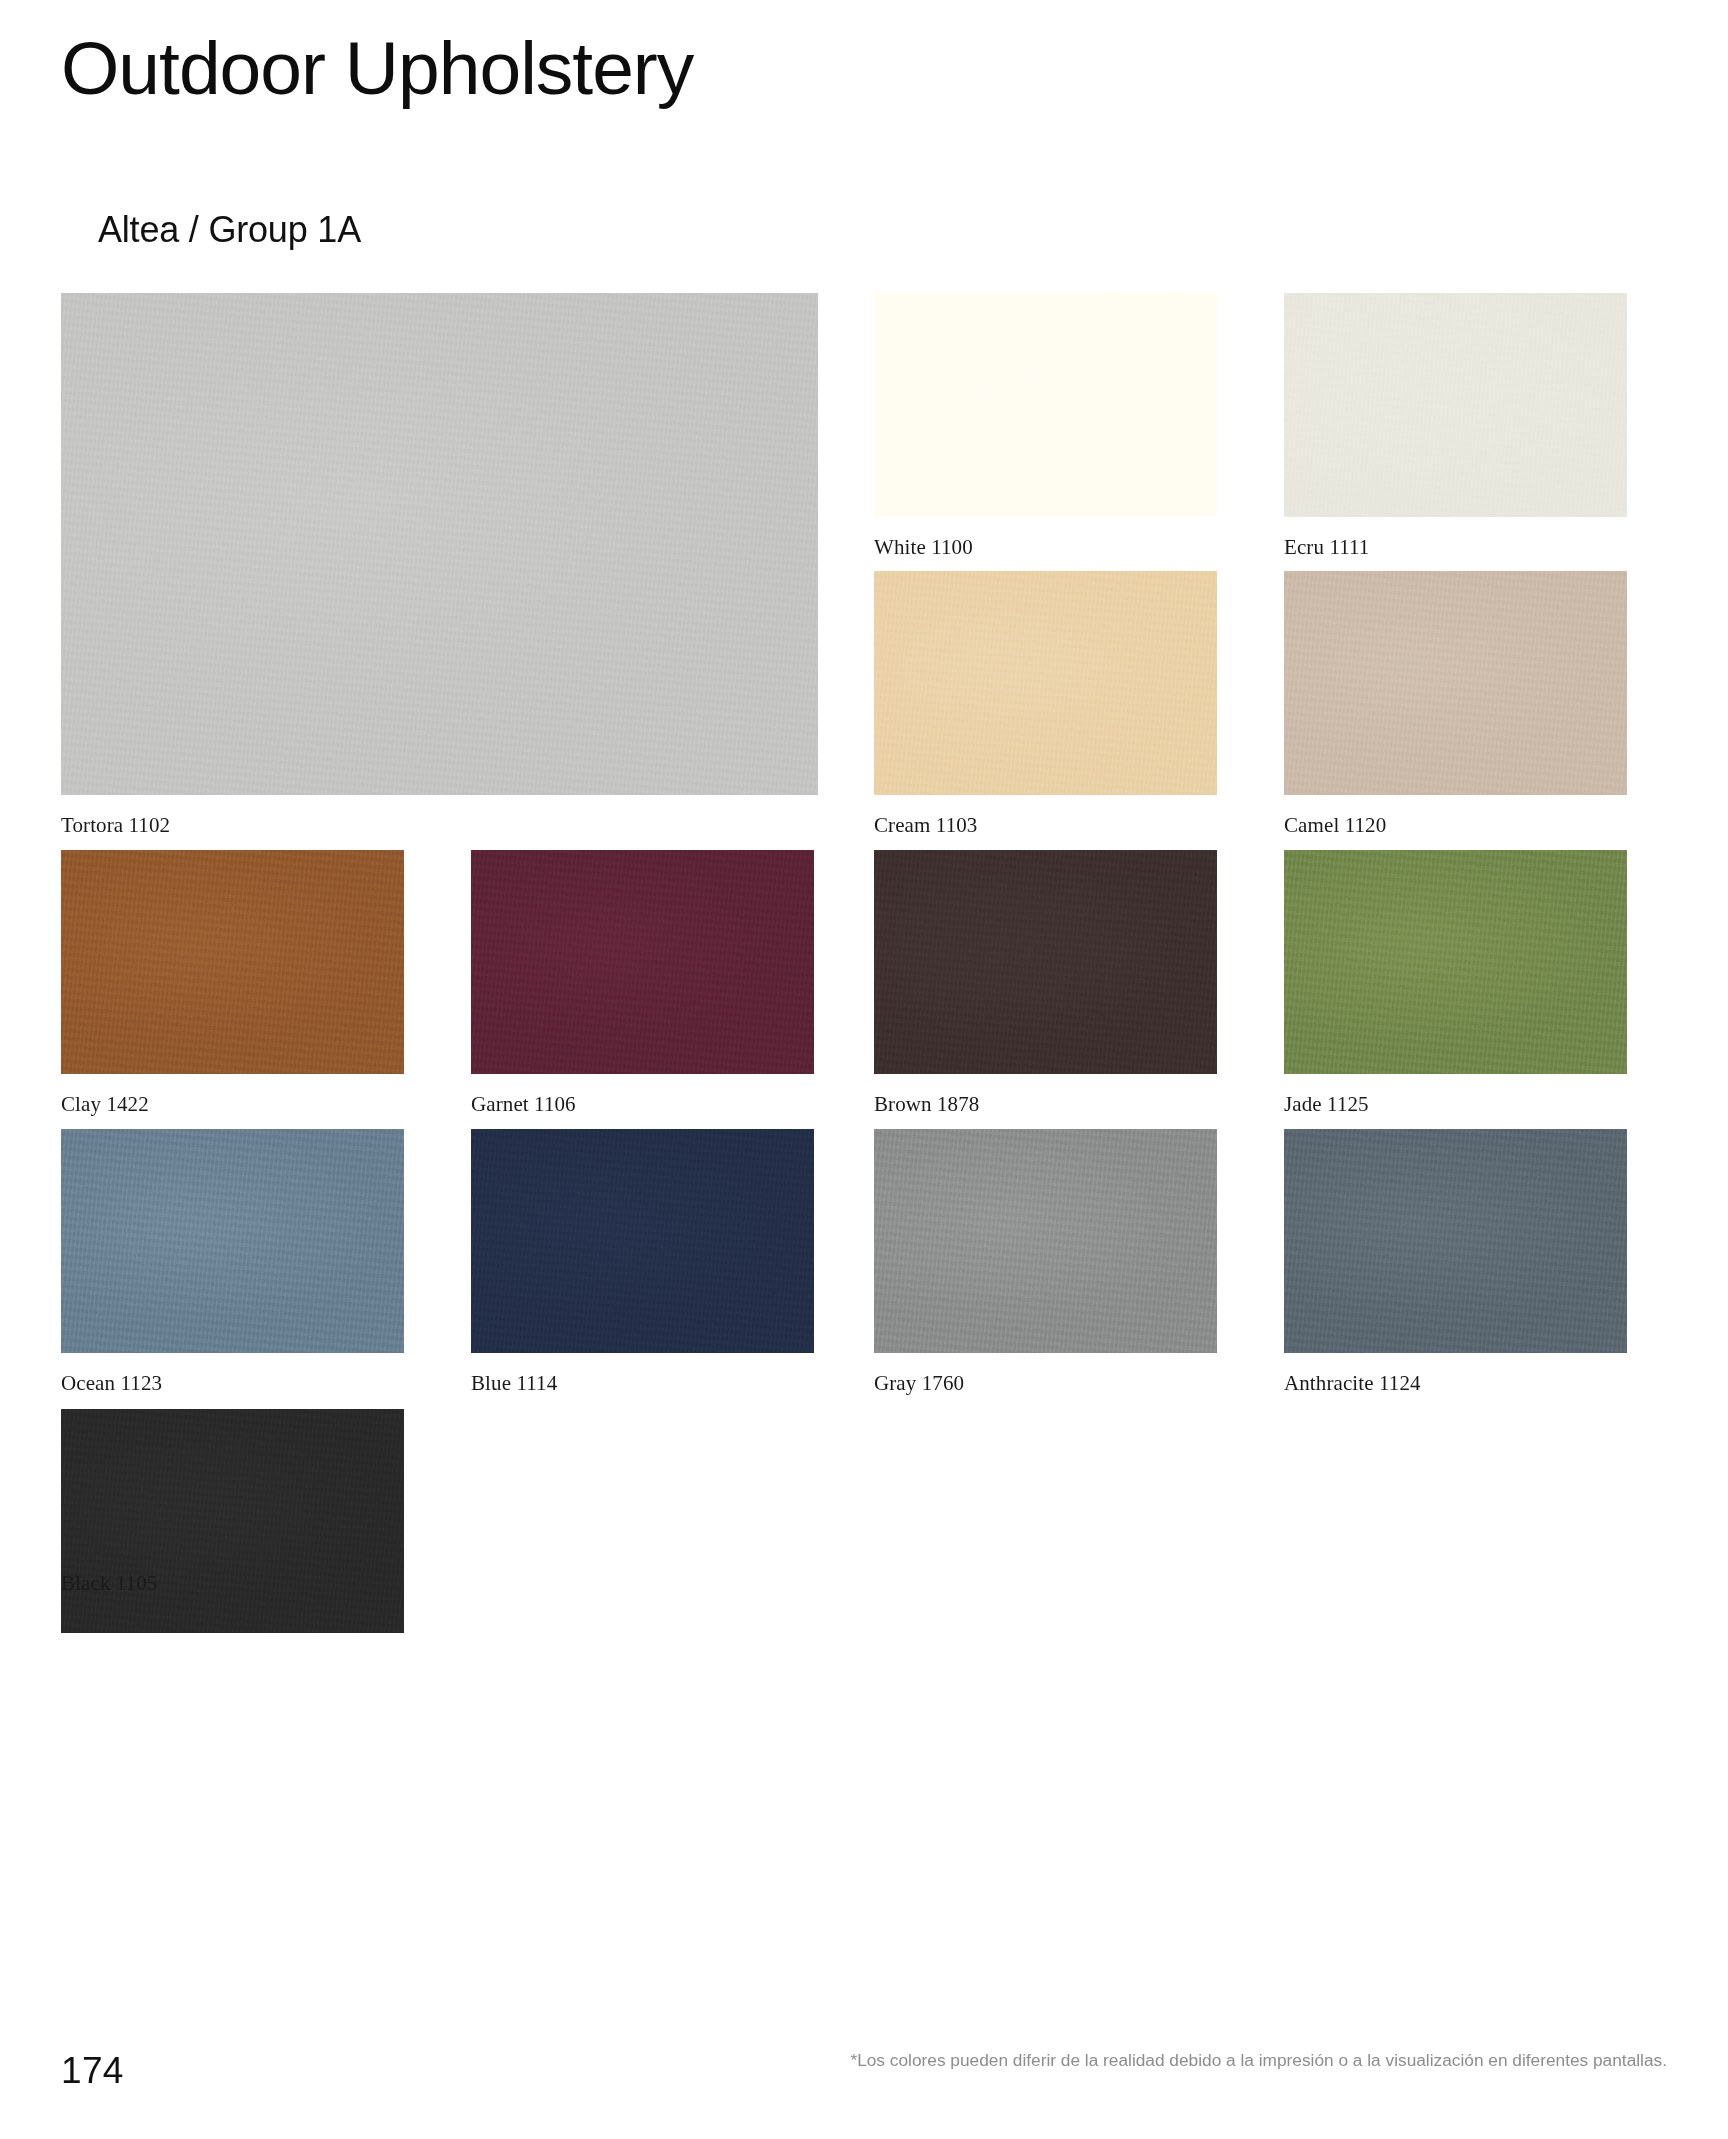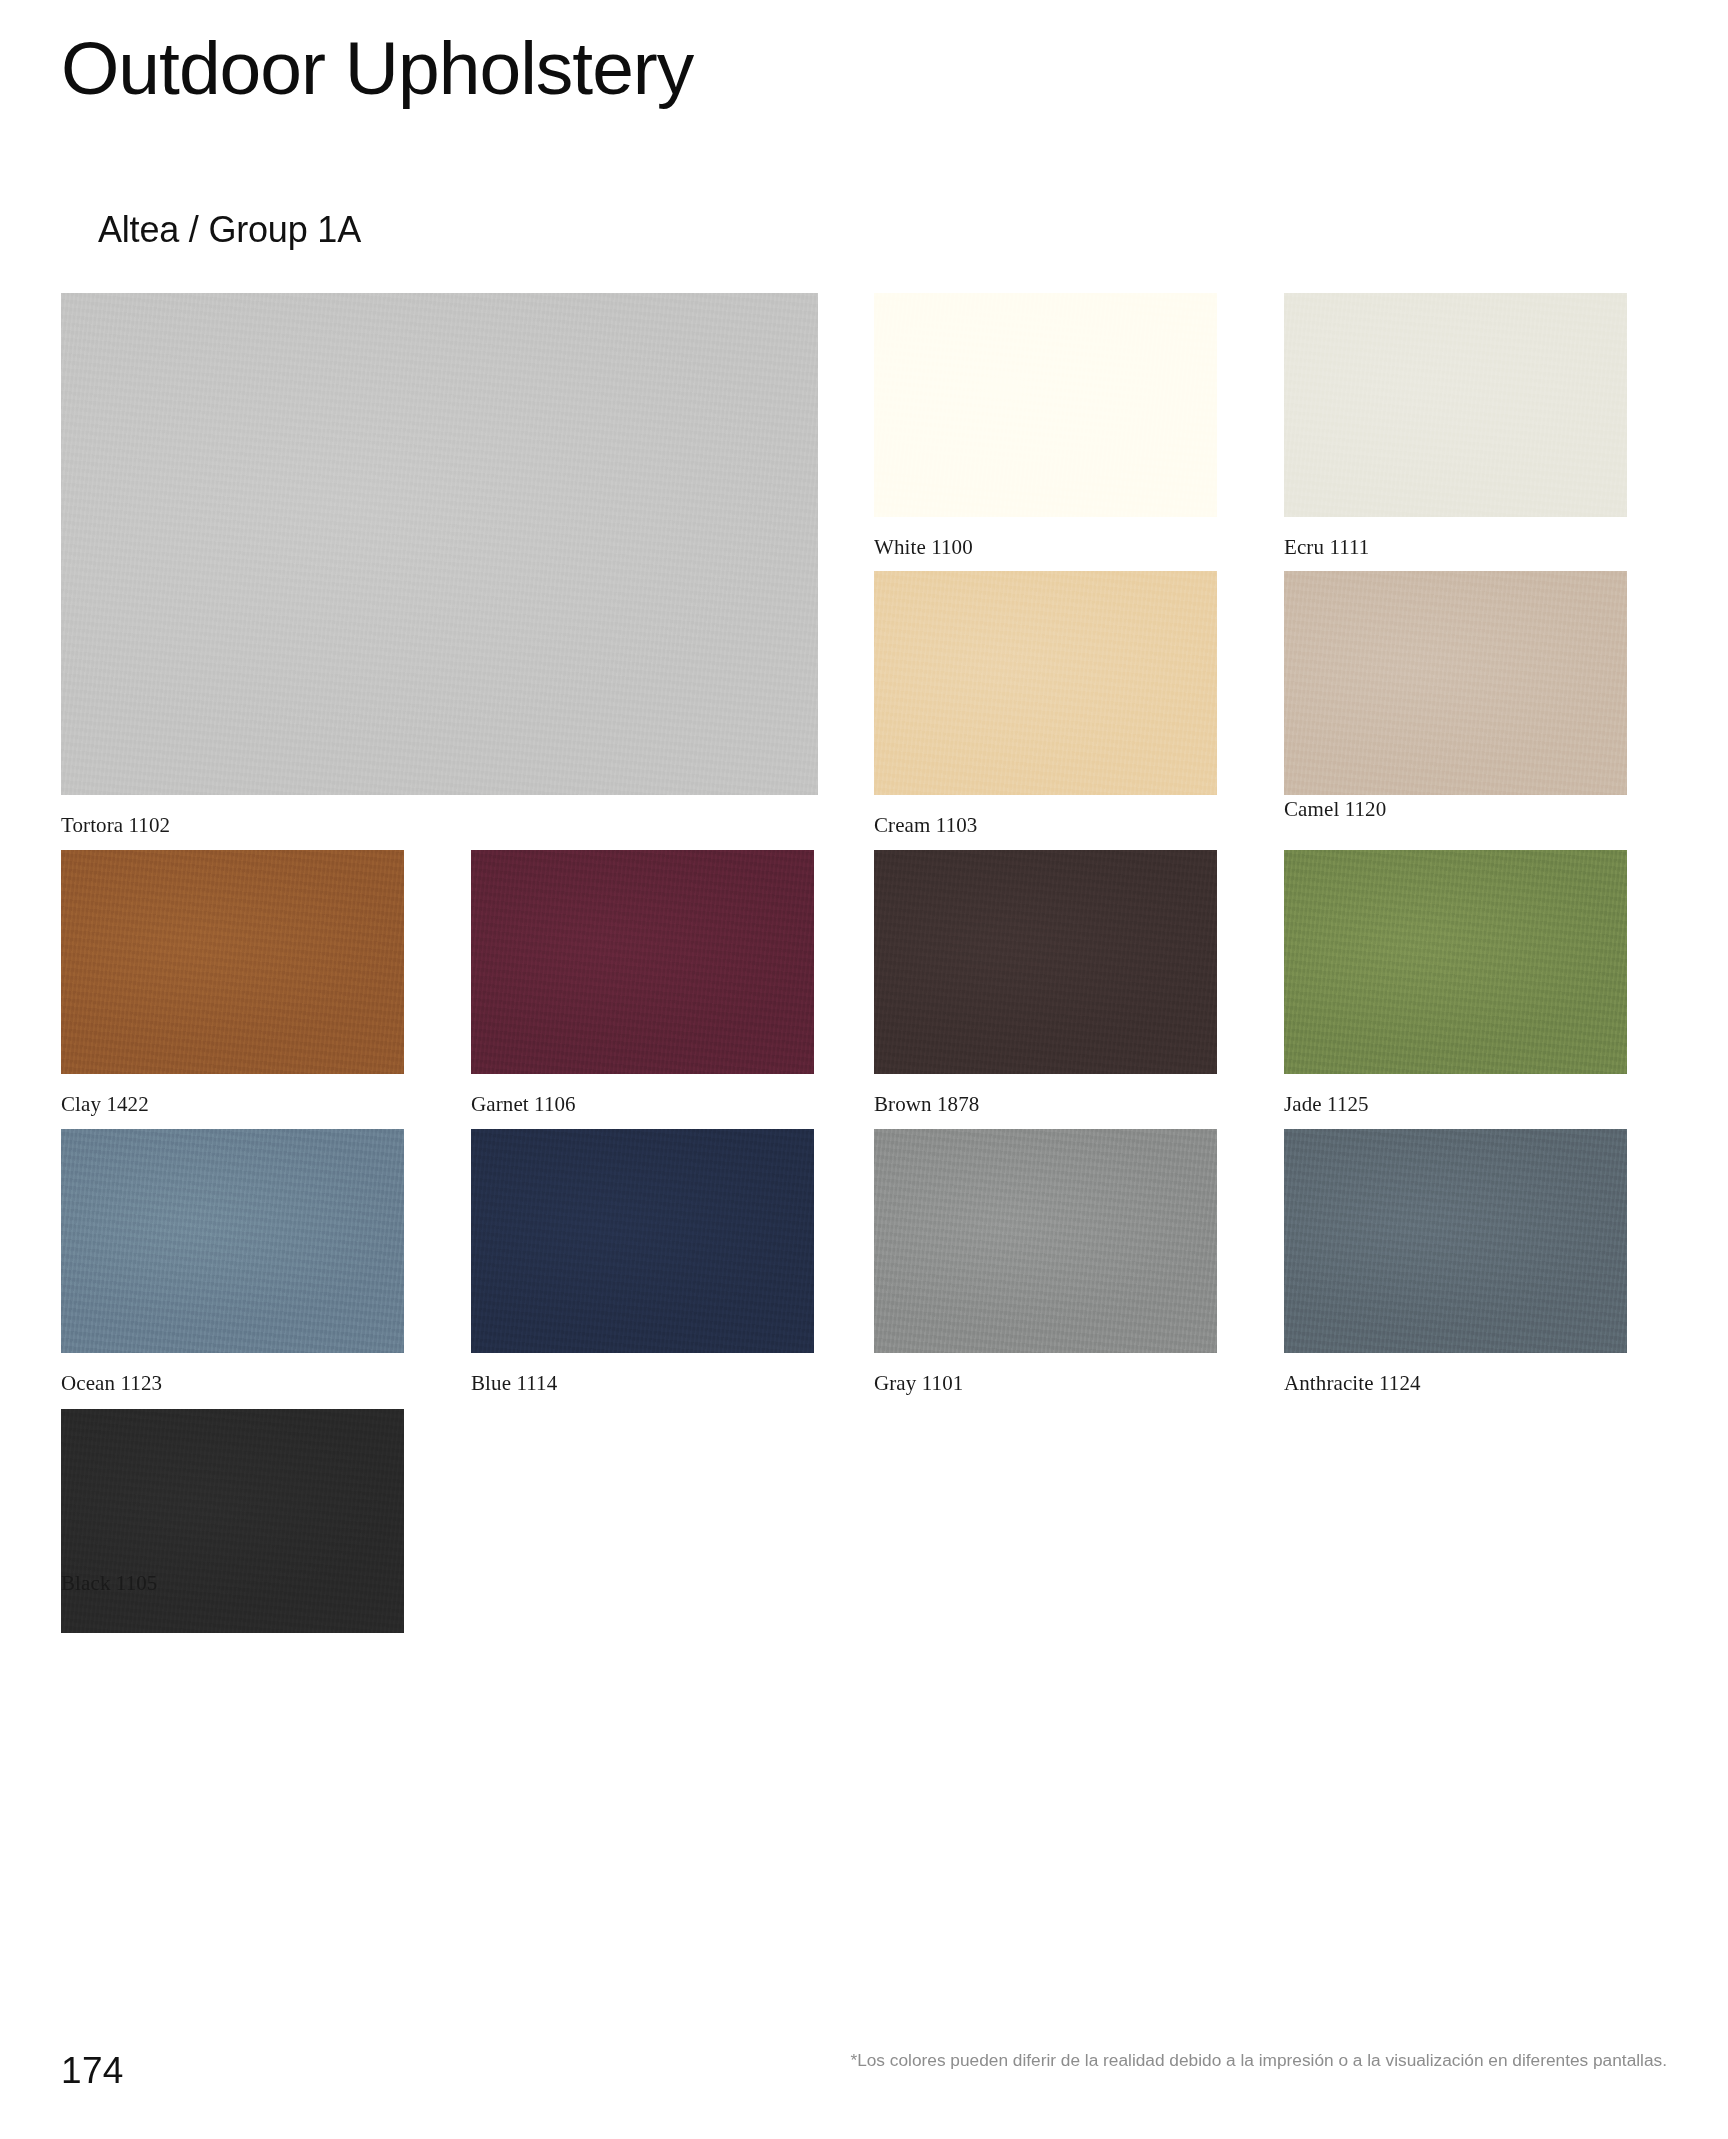--- a/index.html
+++ b/index.html
@@ -158,21 +158,21 @@
         <div class="swatch-chip" style="background: rgb(233, 232, 222);"></div>
       </div>
       <div class="swatch-label" style="left: 1223px; top: 242px;">Ecru 1111</div>
       <div class="swatch" style="left: 813px; top: 278px; width: 343px; height: 224px;">
         <div class="swatch-chip" style="background: rgb(235, 210, 168);"></div>
       </div>
       <div class="swatch-label" style="left: 813px; top: 520px;">Cream 1103</div>
       <div class="swatch" style="left: 1223px; top: 278px; width: 343px; height: 224px;">
         <div class="swatch-chip" style="background: rgb(205, 188, 171);"></div>
       </div>
-      <div class="swatch-label" style="left: 1223px; top: 504px;">Camel 1120</div>
+      <div class="swatch-label" style="left: 1223px; top: 520px;">Camel 1120</div>
       <div class="swatch" style="left: 0px; top: 557px; width: 343px; height: 224px;">
         <div class="swatch-chip" style="background: rgb(149, 91, 47);"></div>
       </div>
       <div class="swatch-label" style="left: 0px; top: 799px;">Clay 1422</div>
       <div class="swatch" style="left: 410px; top: 557px; width: 343px; height: 224px;">
         <div class="swatch-chip" style="background: rgb(94, 36, 55);"></div>
       </div>
       <div class="swatch-label" style="left: 410px; top: 799px;">Garnet 1106</div>
       <div class="swatch" style="left: 813px; top: 557px; width: 343px; height: 224px;">
         <div class="swatch-chip" style="background: rgb(62, 49, 48);"></div>
@@ -186,21 +186,21 @@
         <div class="swatch-chip" style="background: rgb(107, 130, 148);"></div>
       </div>
       <div class="swatch-label" style="left: 0px; top: 1078px;">Ocean 1123</div>
       <div class="swatch" style="left: 410px; top: 836px; width: 343px; height: 224px;">
         <div class="swatch-chip" style="background: rgb(36, 47, 73);"></div>
       </div>
       <div class="swatch-label" style="left: 410px; top: 1078px;">Blue 1114</div>
       <div class="swatch" style="left: 813px; top: 836px; width: 343px; height: 224px;">
         <div class="swatch-chip" style="background: rgb(142, 144, 143);"></div>
       </div>
-      <div class="swatch-label" style="left: 813px; top: 1078px;">Gray 1101</div>
+      <div class="swatch-label" style="left: 813px; top: 1078px;">Gray 1760</div>
       <div class="swatch" style="left: 1223px; top: 836px; width: 343px; height: 224px;">
         <div class="swatch-chip" style="background: rgb(93, 106, 115);"></div>
       </div>
       <div class="swatch-label" style="left: 1223px; top: 1078px;">Anthracite 1124</div>
       <div class="swatch" style="left: 0px; top: 1116px; width: 343px; height: 224px;">
         <div class="swatch-chip" style="background: rgb(42, 42, 42);"></div>
       </div>
       <div class="swatch-label" style="left: 0px; top: 1278px;">Black 1105</div>
     </div>
 

